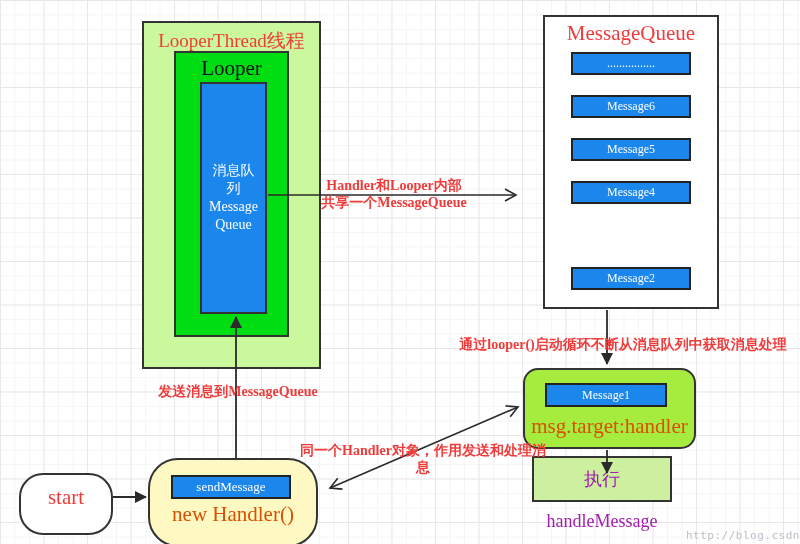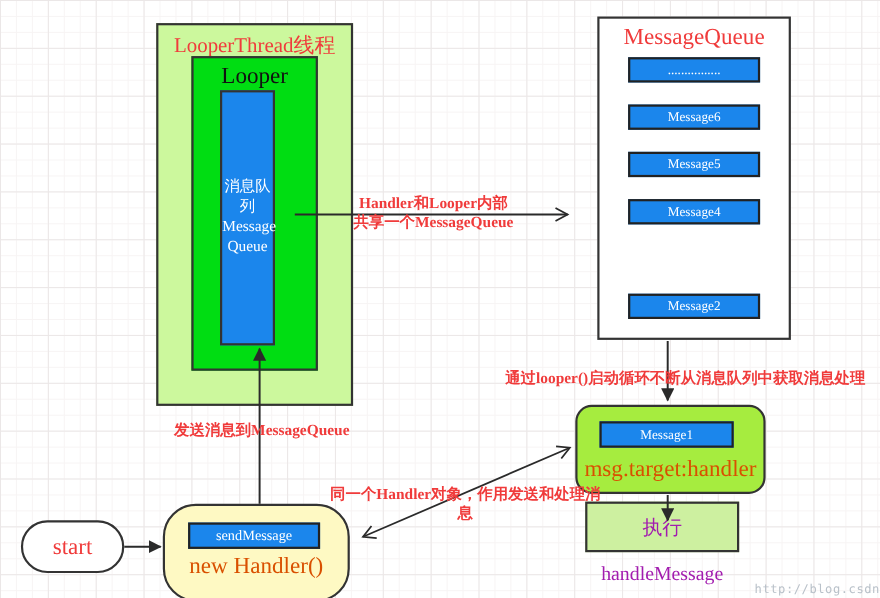--- a/index.html
+++ b/index.html
@@ -19,21 +19,21 @@
           font-size: 14px; line-height: 17px; text-align: center; }
   svg.wires { position: absolute; left: 0; top: 0; z-index: 5; pointer-events: none; }
 
   
   .lt-box   { left: 142px; top: 21px; width: 179px; height: 348px;
               background: #ccf89d; border: 2px solid #333; }
   .lt-title { margin-top: 5px; text-align: center; color: #f03b3b; font-size: 19px; }
   .looper-box   { left: 174px; top: 51px; width: 115px; height: 286px;
                   background: #00dd12; border: 2px solid #333; }
   .looper-title { margin-top: 3px; text-align: center; color: #111; font-size: 21px; }
-  .queue-box { left: 200px; top: 82px; width: 50px; height: 232px;
+  .queue-box { left: 200px; top: 82px; width: 67px; height: 232px;
                background: #1b86ec; border: 2px solid #333;
                display: flex; flex-direction: column; justify-content: center;
                color: #fff; font-size: 14px; line-height: 18px; text-align: center; }
 
   
   .mq-box   { left: 520px; top: 15px; width: 176px; height: 294px;
               background: #fff; border: 2px solid #333; margin-left: 23px; }
   .mq-title { margin-top: 4px; text-align: center; color: #f03b3b; font-size: 21px; }
   .mq-row   { position: absolute; left: 26px; width: 116px; height: 19px;
               background: #1b86ec; border: 2px solid #222;
@@ -47,21 +47,21 @@
                 color: #fff; font-size: 12px; line-height: 20px; text-align: center; }
   .target-label { position: absolute; left: 0; top: 44px; width: 100%;
                   text-align: center; color: #d95000; font-size: 21px; }
 
   
   .exec-box { left: 532px; top: 456px; width: 140px; height: 46px;
               background: #cdf0a0; border: 2px solid #333;
               color: #a21caf; font-size: 18px; line-height: 42px; text-align: center; }
 
   
-  .start-box { left: 19px; top: 473px; width: 94px; height: 48px;
+  .start-box { left: 19px; top: 473px; width: 94px; height: 62px;
                background: #fff; border: 2px solid #333; border-radius: 24px;
                color: #f03b3b; font-size: 21px; line-height: 44px; text-align: center; }
   .handler-box { left: 148px; top: 458px; width: 170px; height: 89px;
                  background: #fef9c3; border: 2px solid #333; border-radius: 30px; }
   .send-btn { position: absolute; left: 21px; top: 15px; width: 116px; height: 20px;
               background: #1b86ec; border: 2px solid #222;
               color: #fff; font-size: 13px; line-height: 20px; text-align: center; }
   .handler-label { position: absolute; left: 0; top: 42px; width: 100%;
                    text-align: center; color: #d95000; font-size: 21px; }
 

